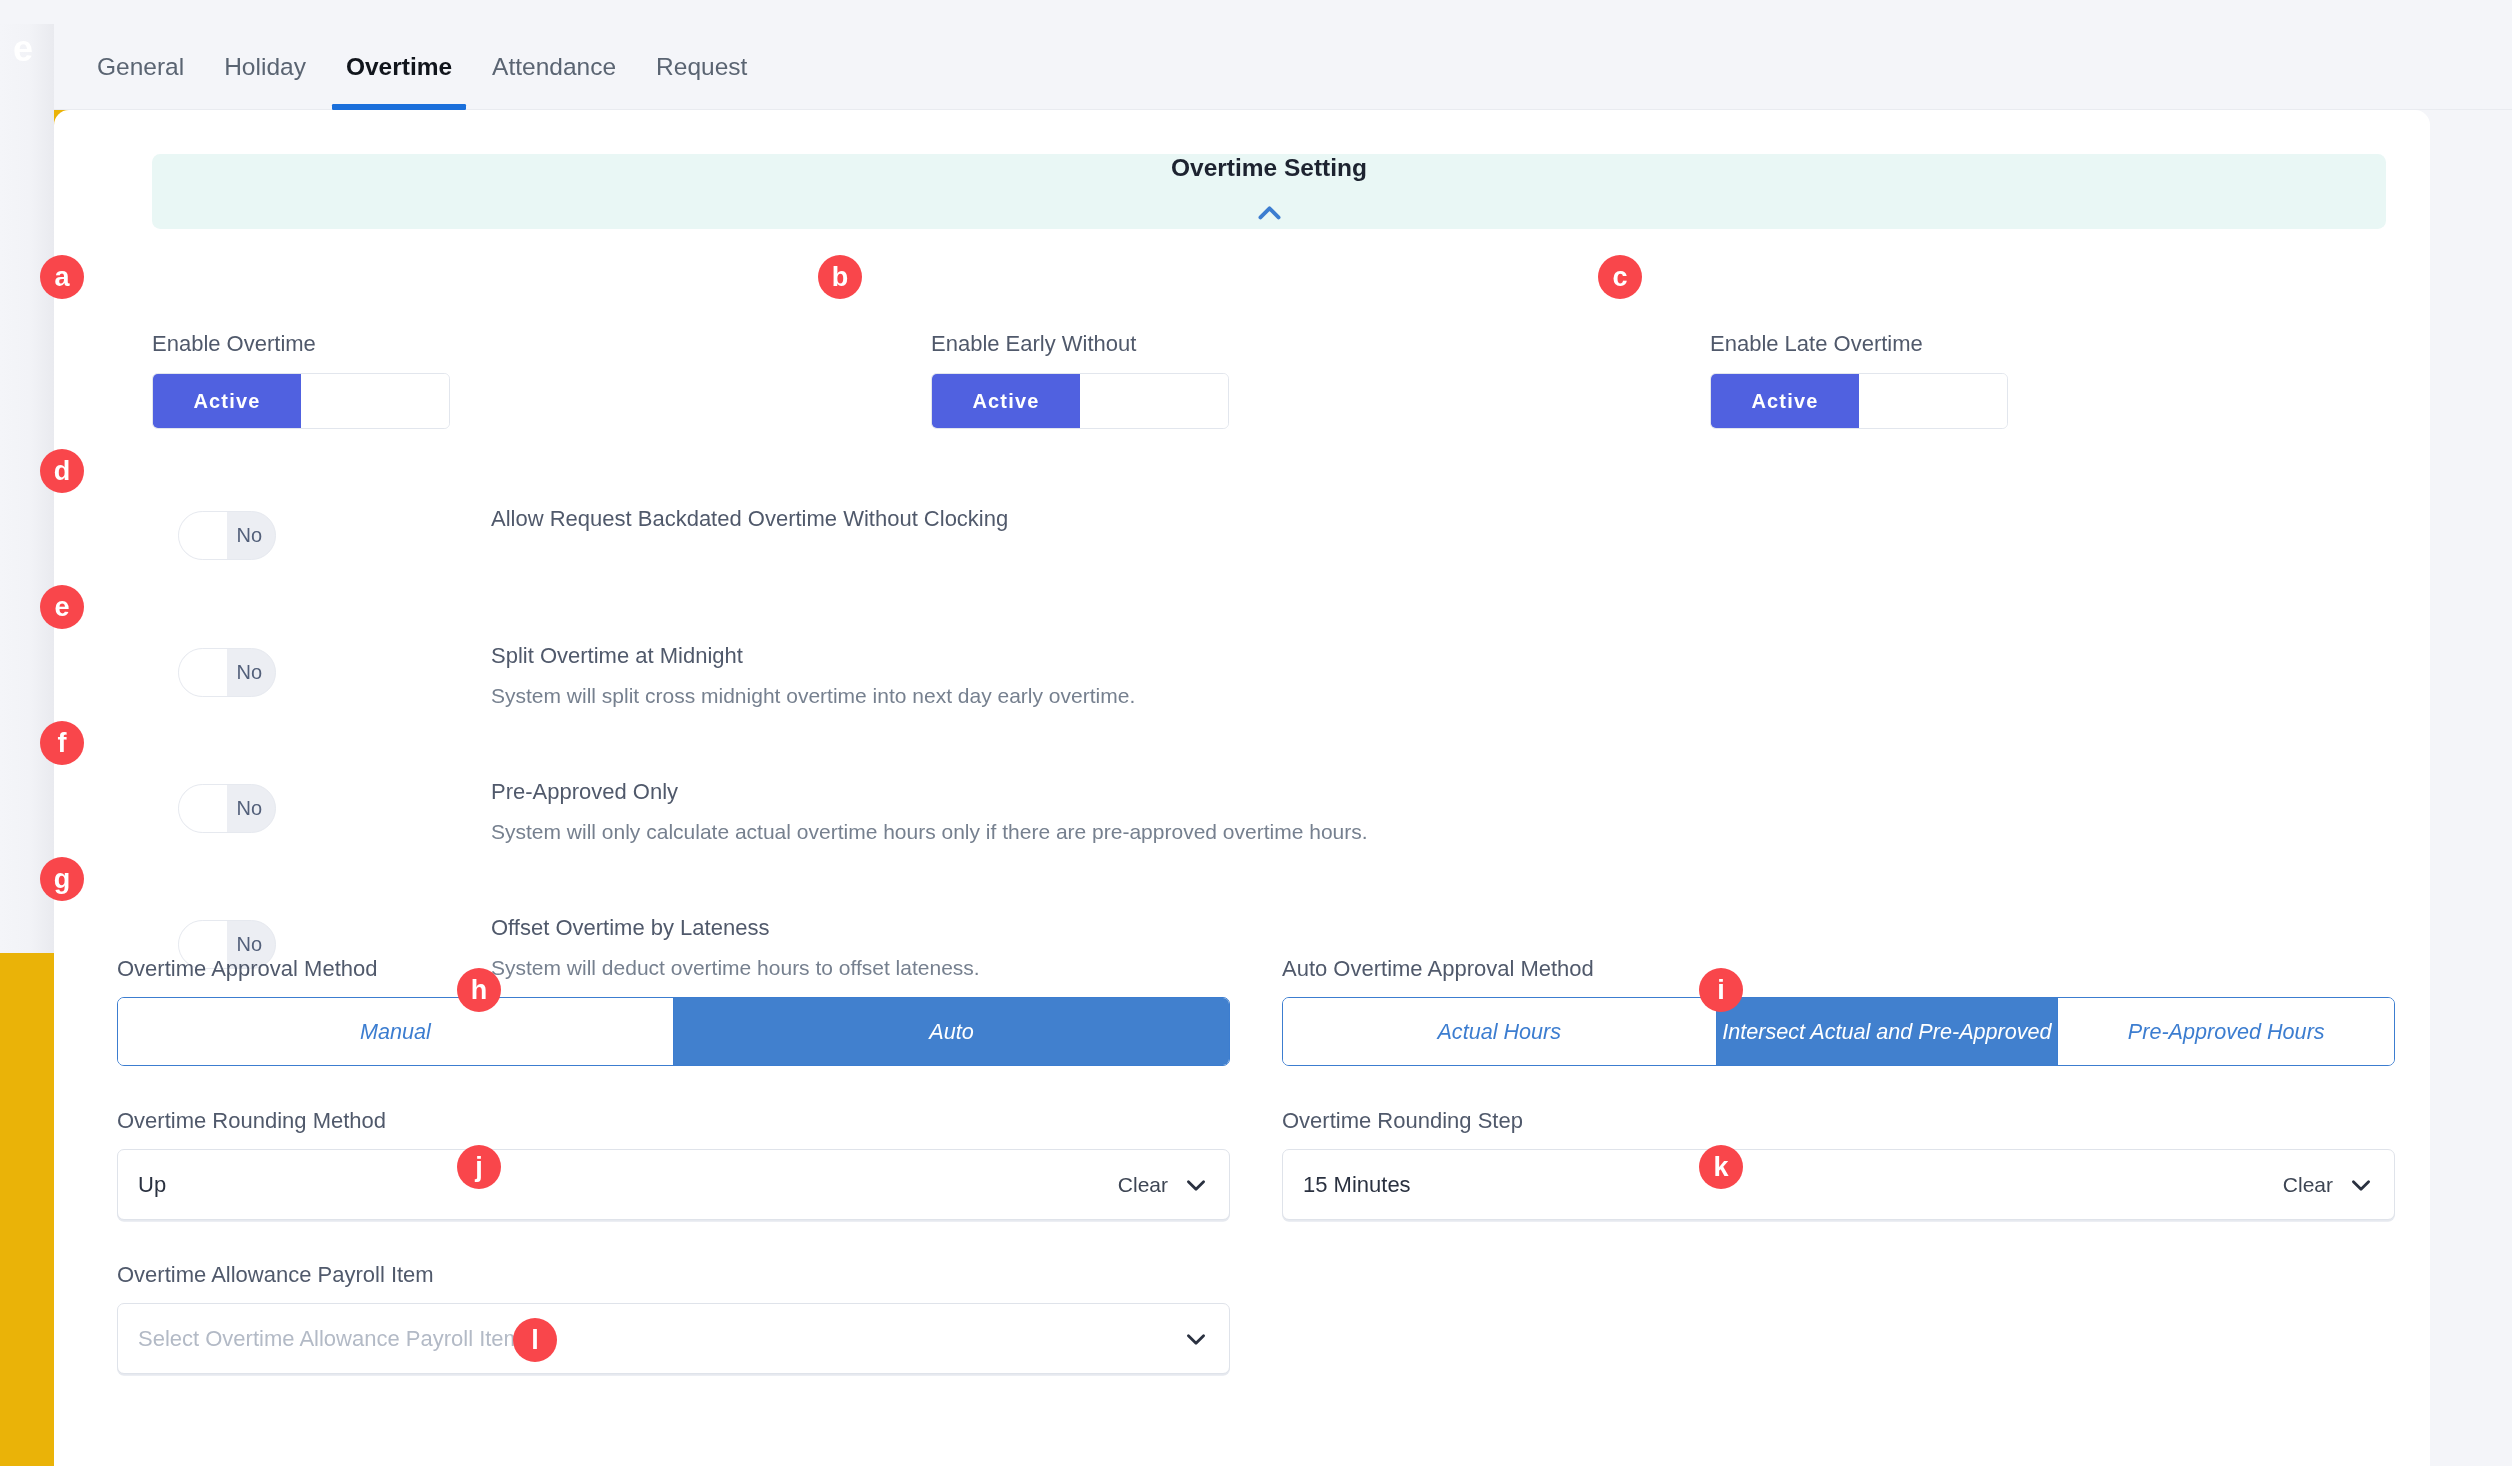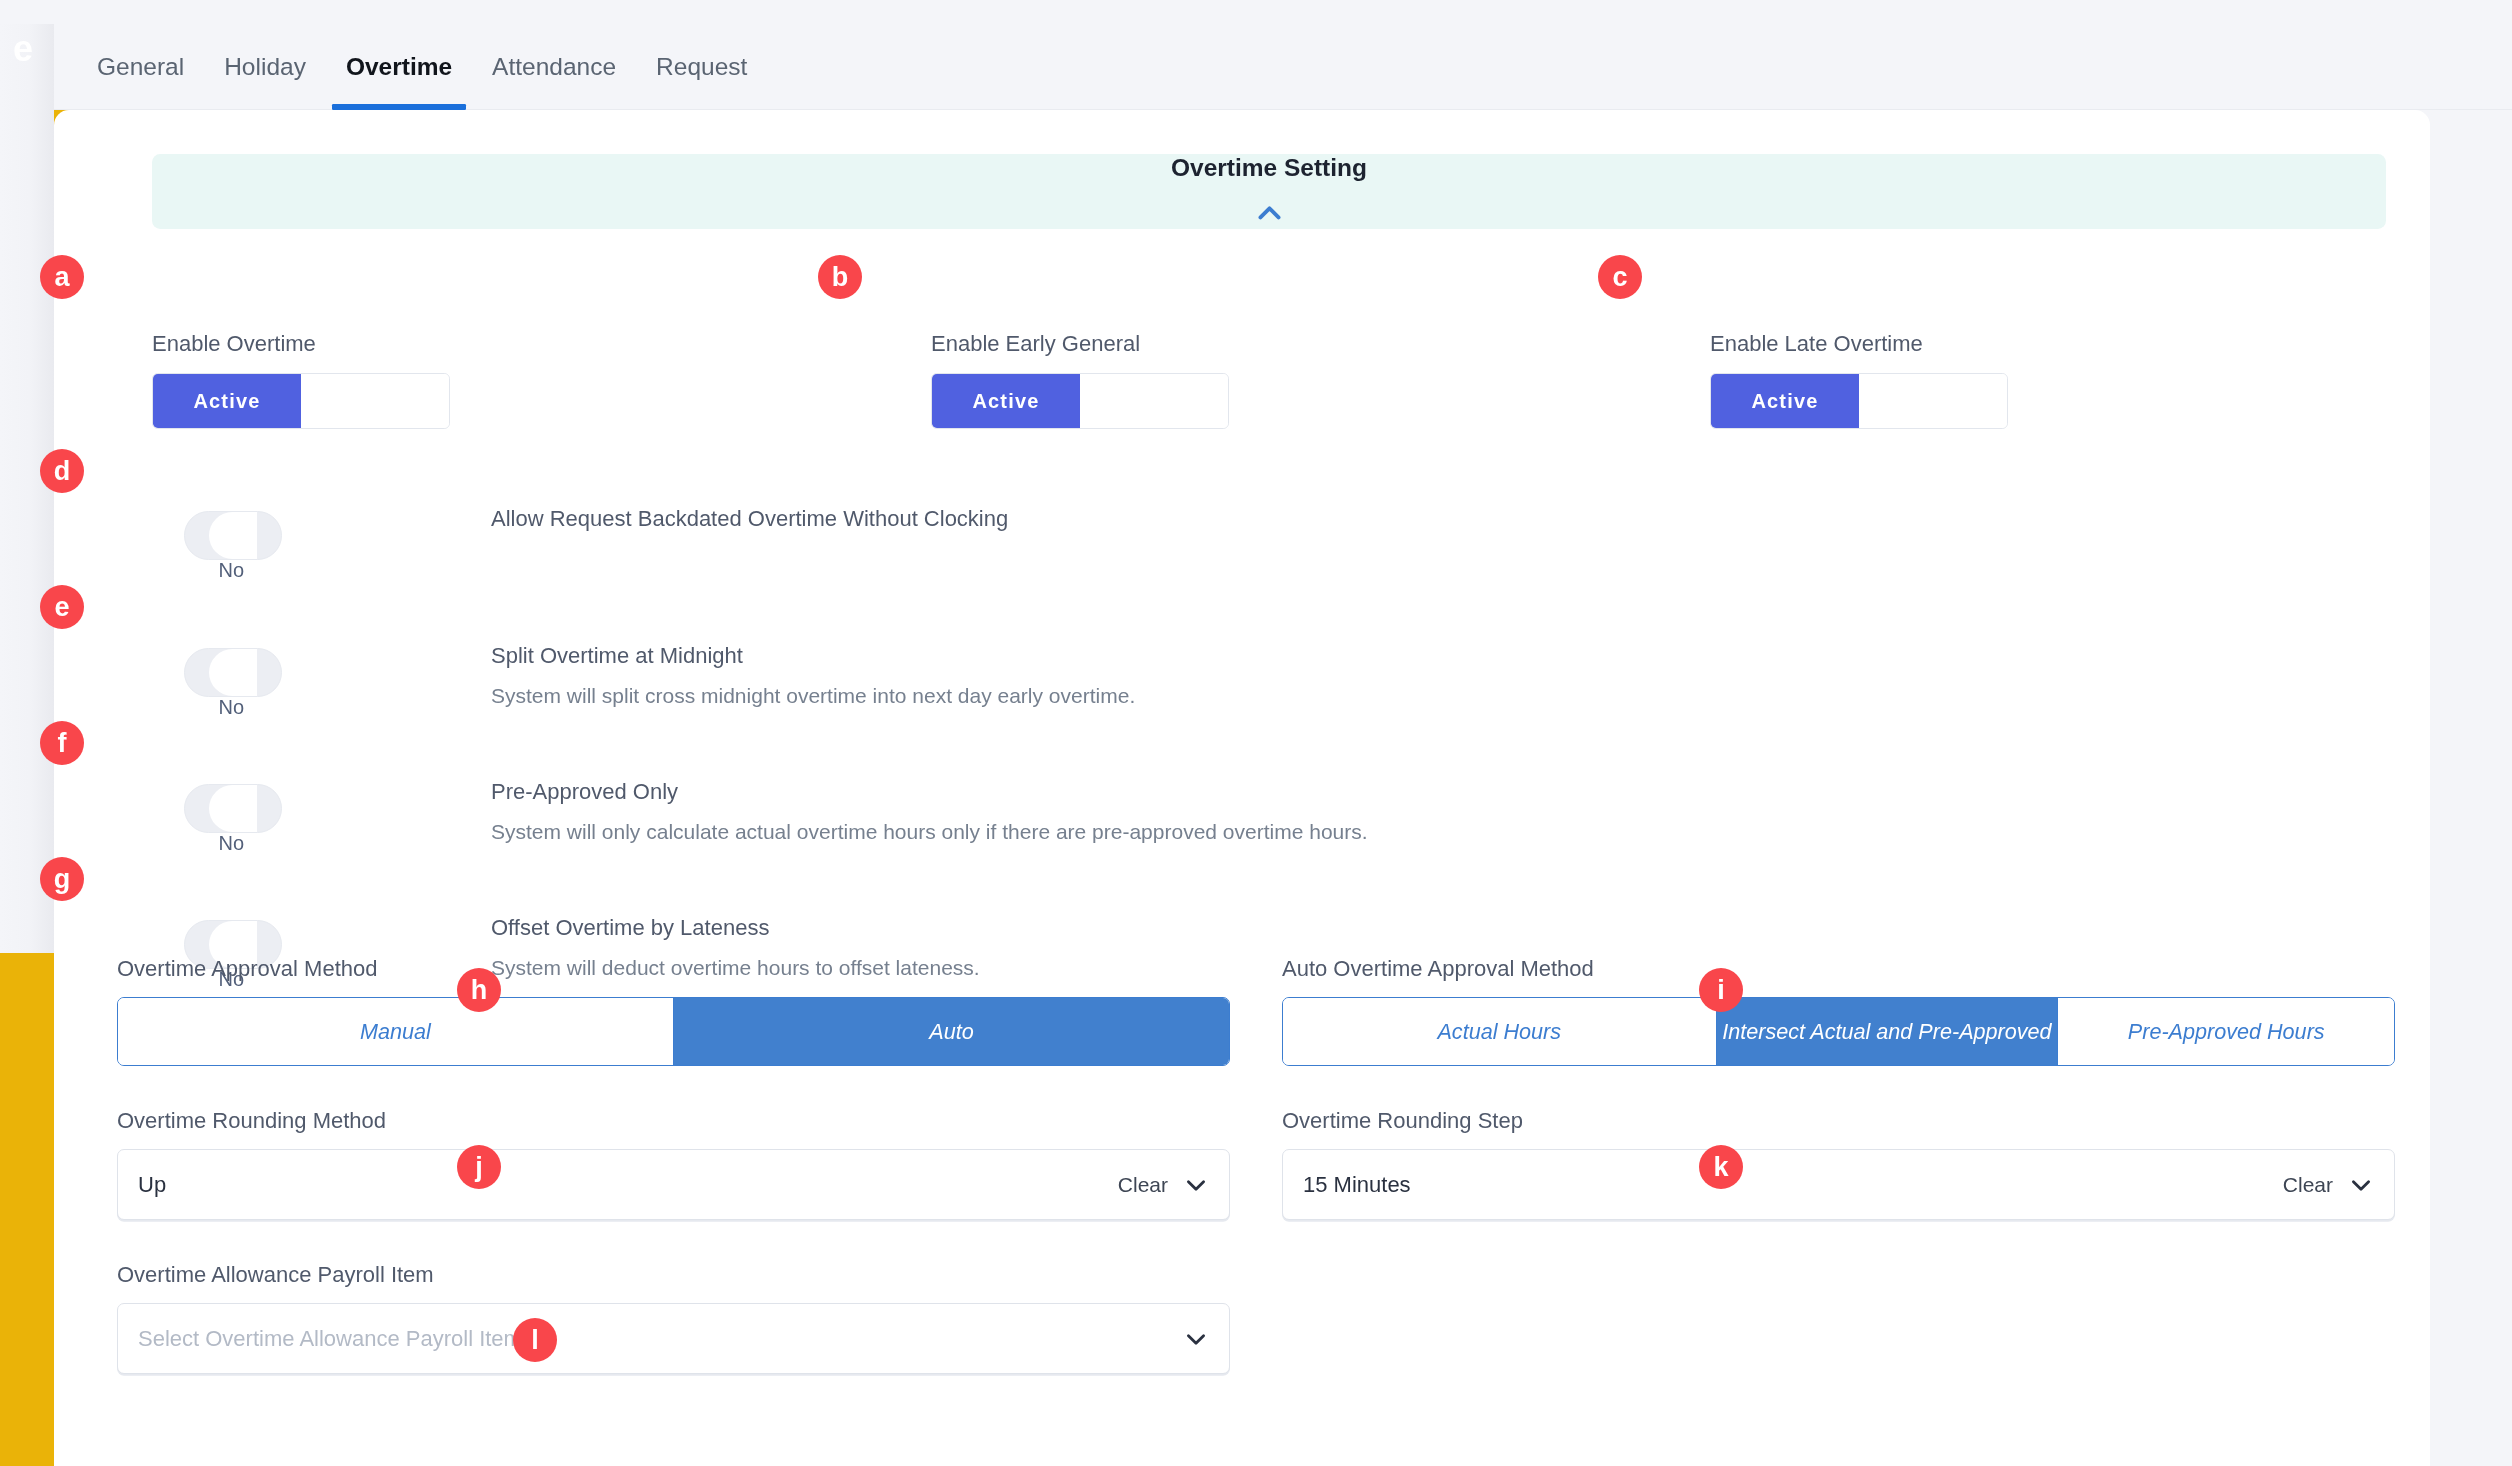--- a/index.html
+++ b/index.html
@@ -165,31 +165,30 @@
   }
 
   
   .toggle-row {
     position: absolute;
     left: 98px;
     width: 2234px;
   }
   .switch {
     position: absolute;
-    left: 32px;
+    left: 26px;
     top: 4.7px;
     width: 98px;
     height: 49px;
     border-radius: 24.5px;
     background: #eceef3;
     border: 1.2px solid #e6e9ef;
     display: flex;
     align-items: center;
     cursor: pointer;
-    flex-direction: column;
   }
   .switch .knob {
     width: 48px;
     height: 47px;
     background: #ffffff;
     border-radius: 24px 0 0 24px;
     flex: none;
   }
   .switch .sw-label {
     flex: 1;
@@ -355,21 +354,21 @@
 
       <div class="enable-col" style="left:0;">
         <div class="enable-label">Enable Overtime</div>
         <div class="seg2">
           <div class="seg2-on">Active</div>
           <div class="seg2-off"></div>
         </div>
       </div>
 
       <div class="enable-col" style="left:779px;">
-        <div class="enable-label">Enable Early General</div>
+        <div class="enable-label">Enable Early Without</div>
         <div class="seg2">
           <div class="seg2-on">Active</div>
           <div class="seg2-off"></div>
         </div>
       </div>
 
       <div class="enable-col" style="left:1558px;">
         <div class="enable-label">Enable Late Overtime</div>
         <div class="seg2">
           <div class="seg2-on">Active</div>

